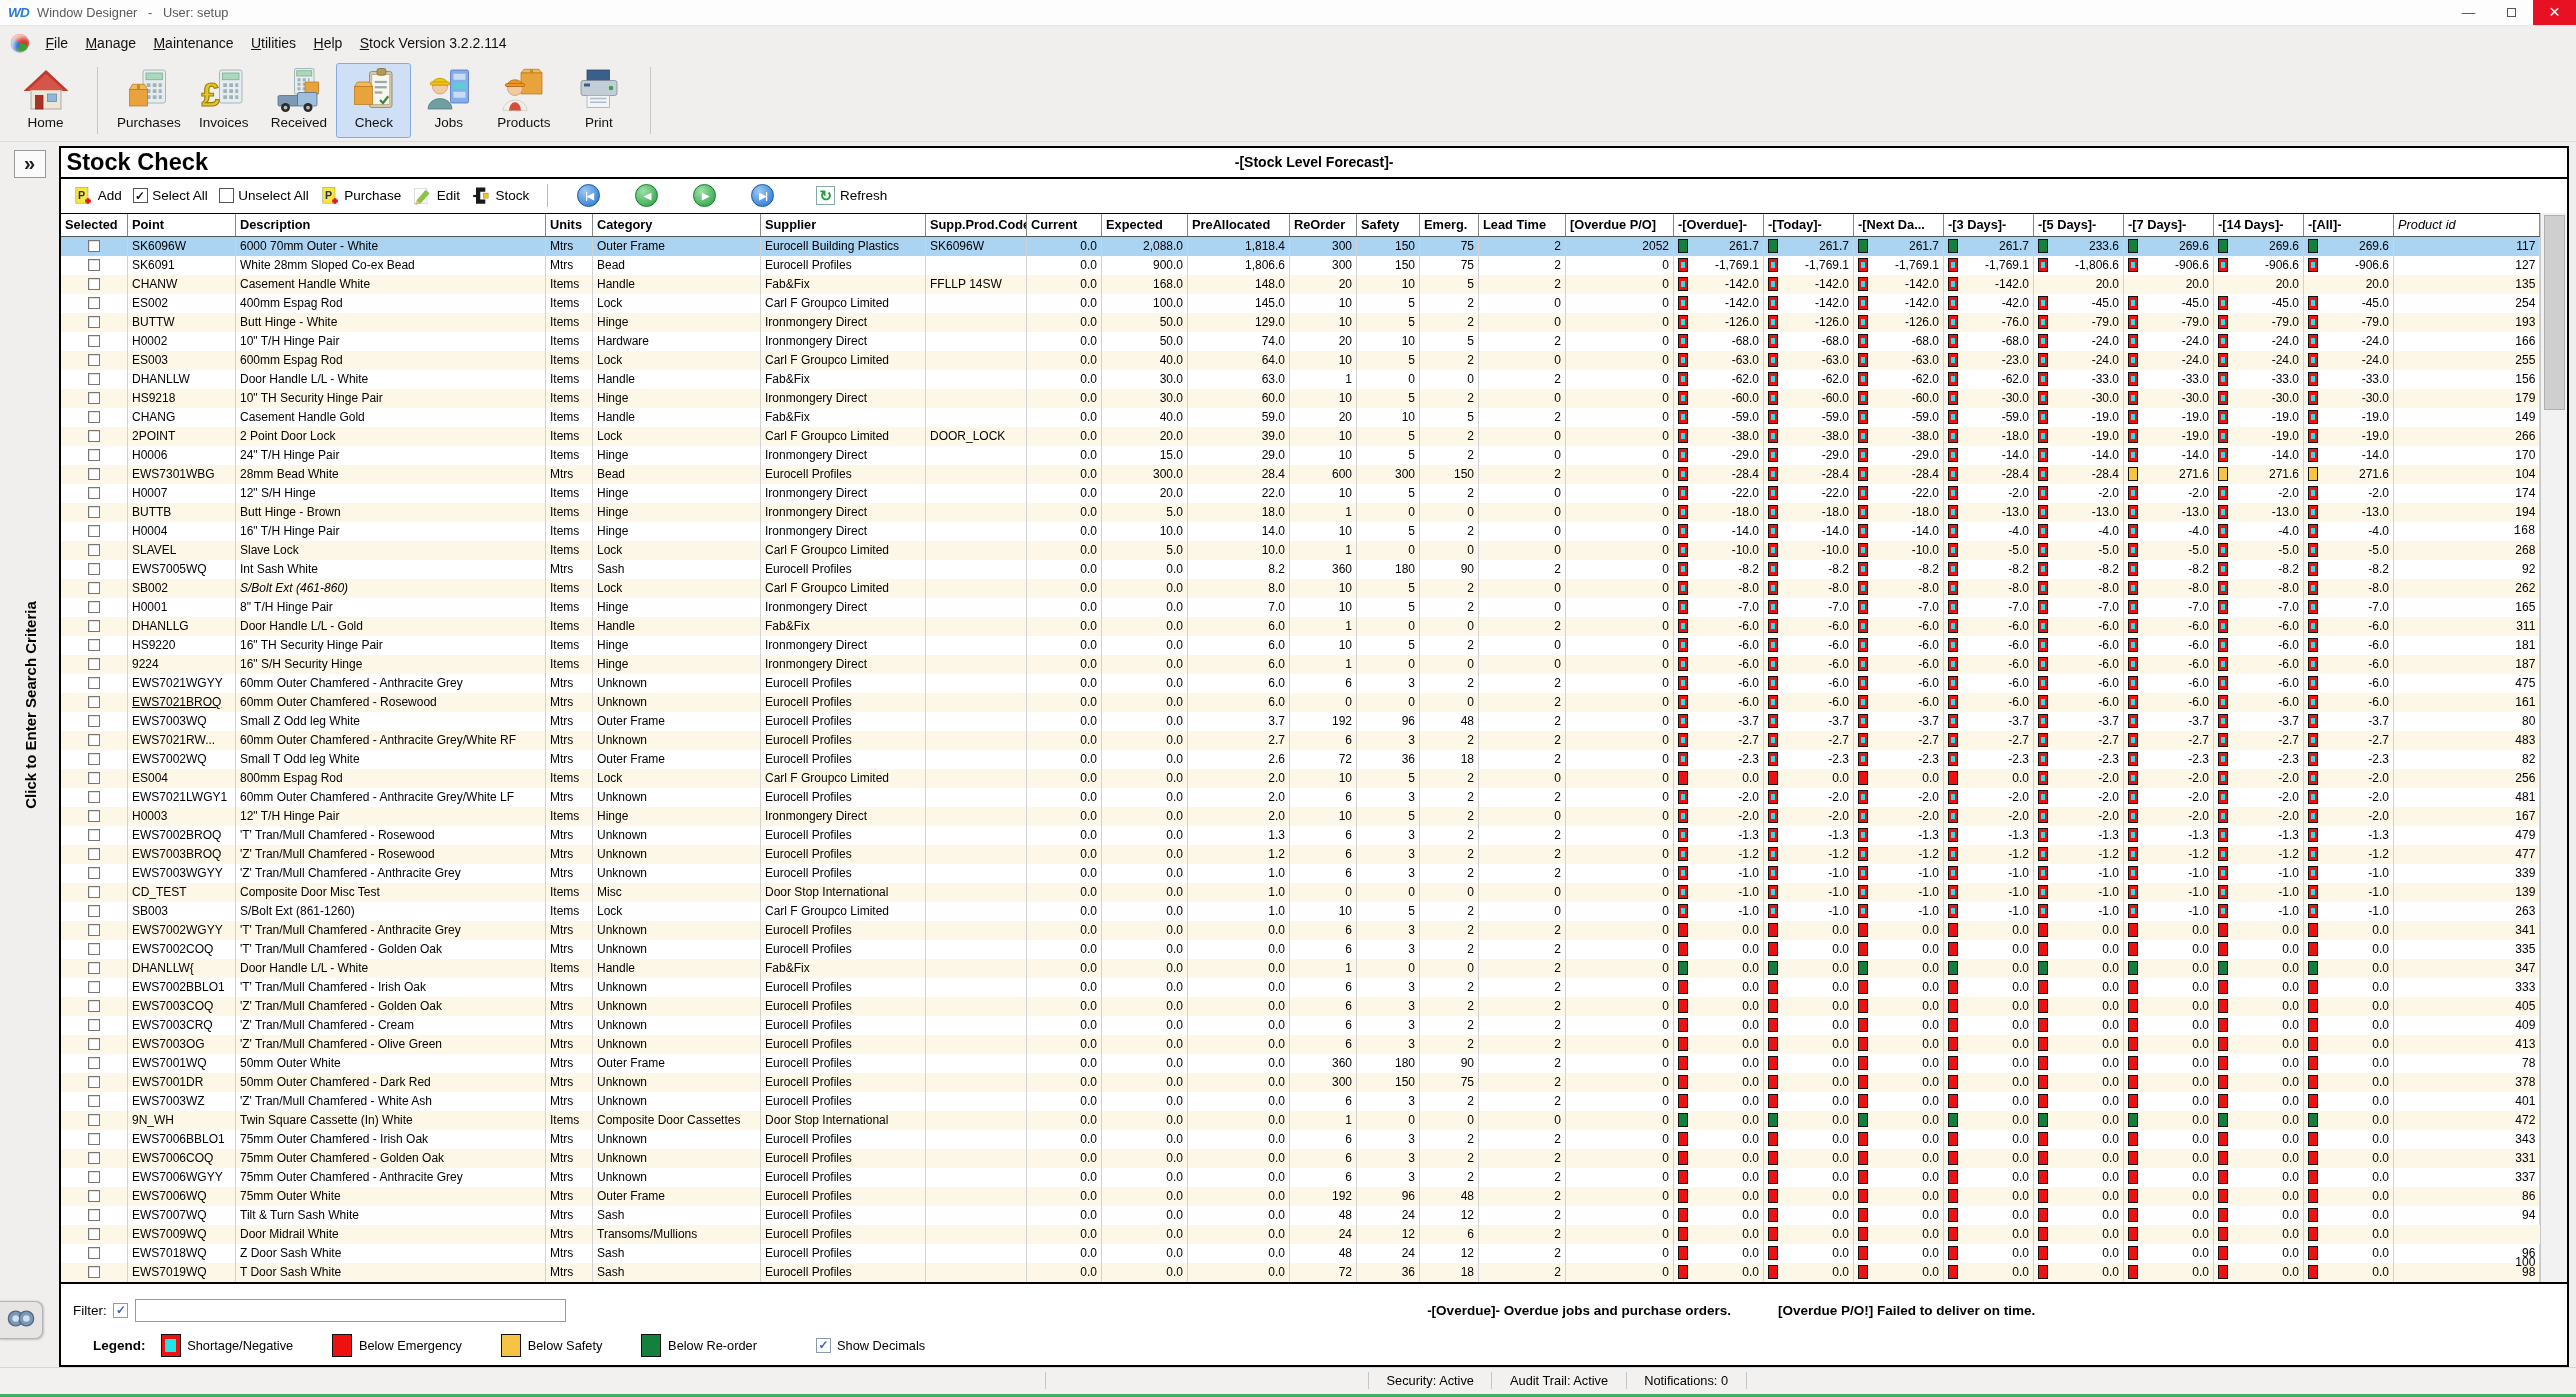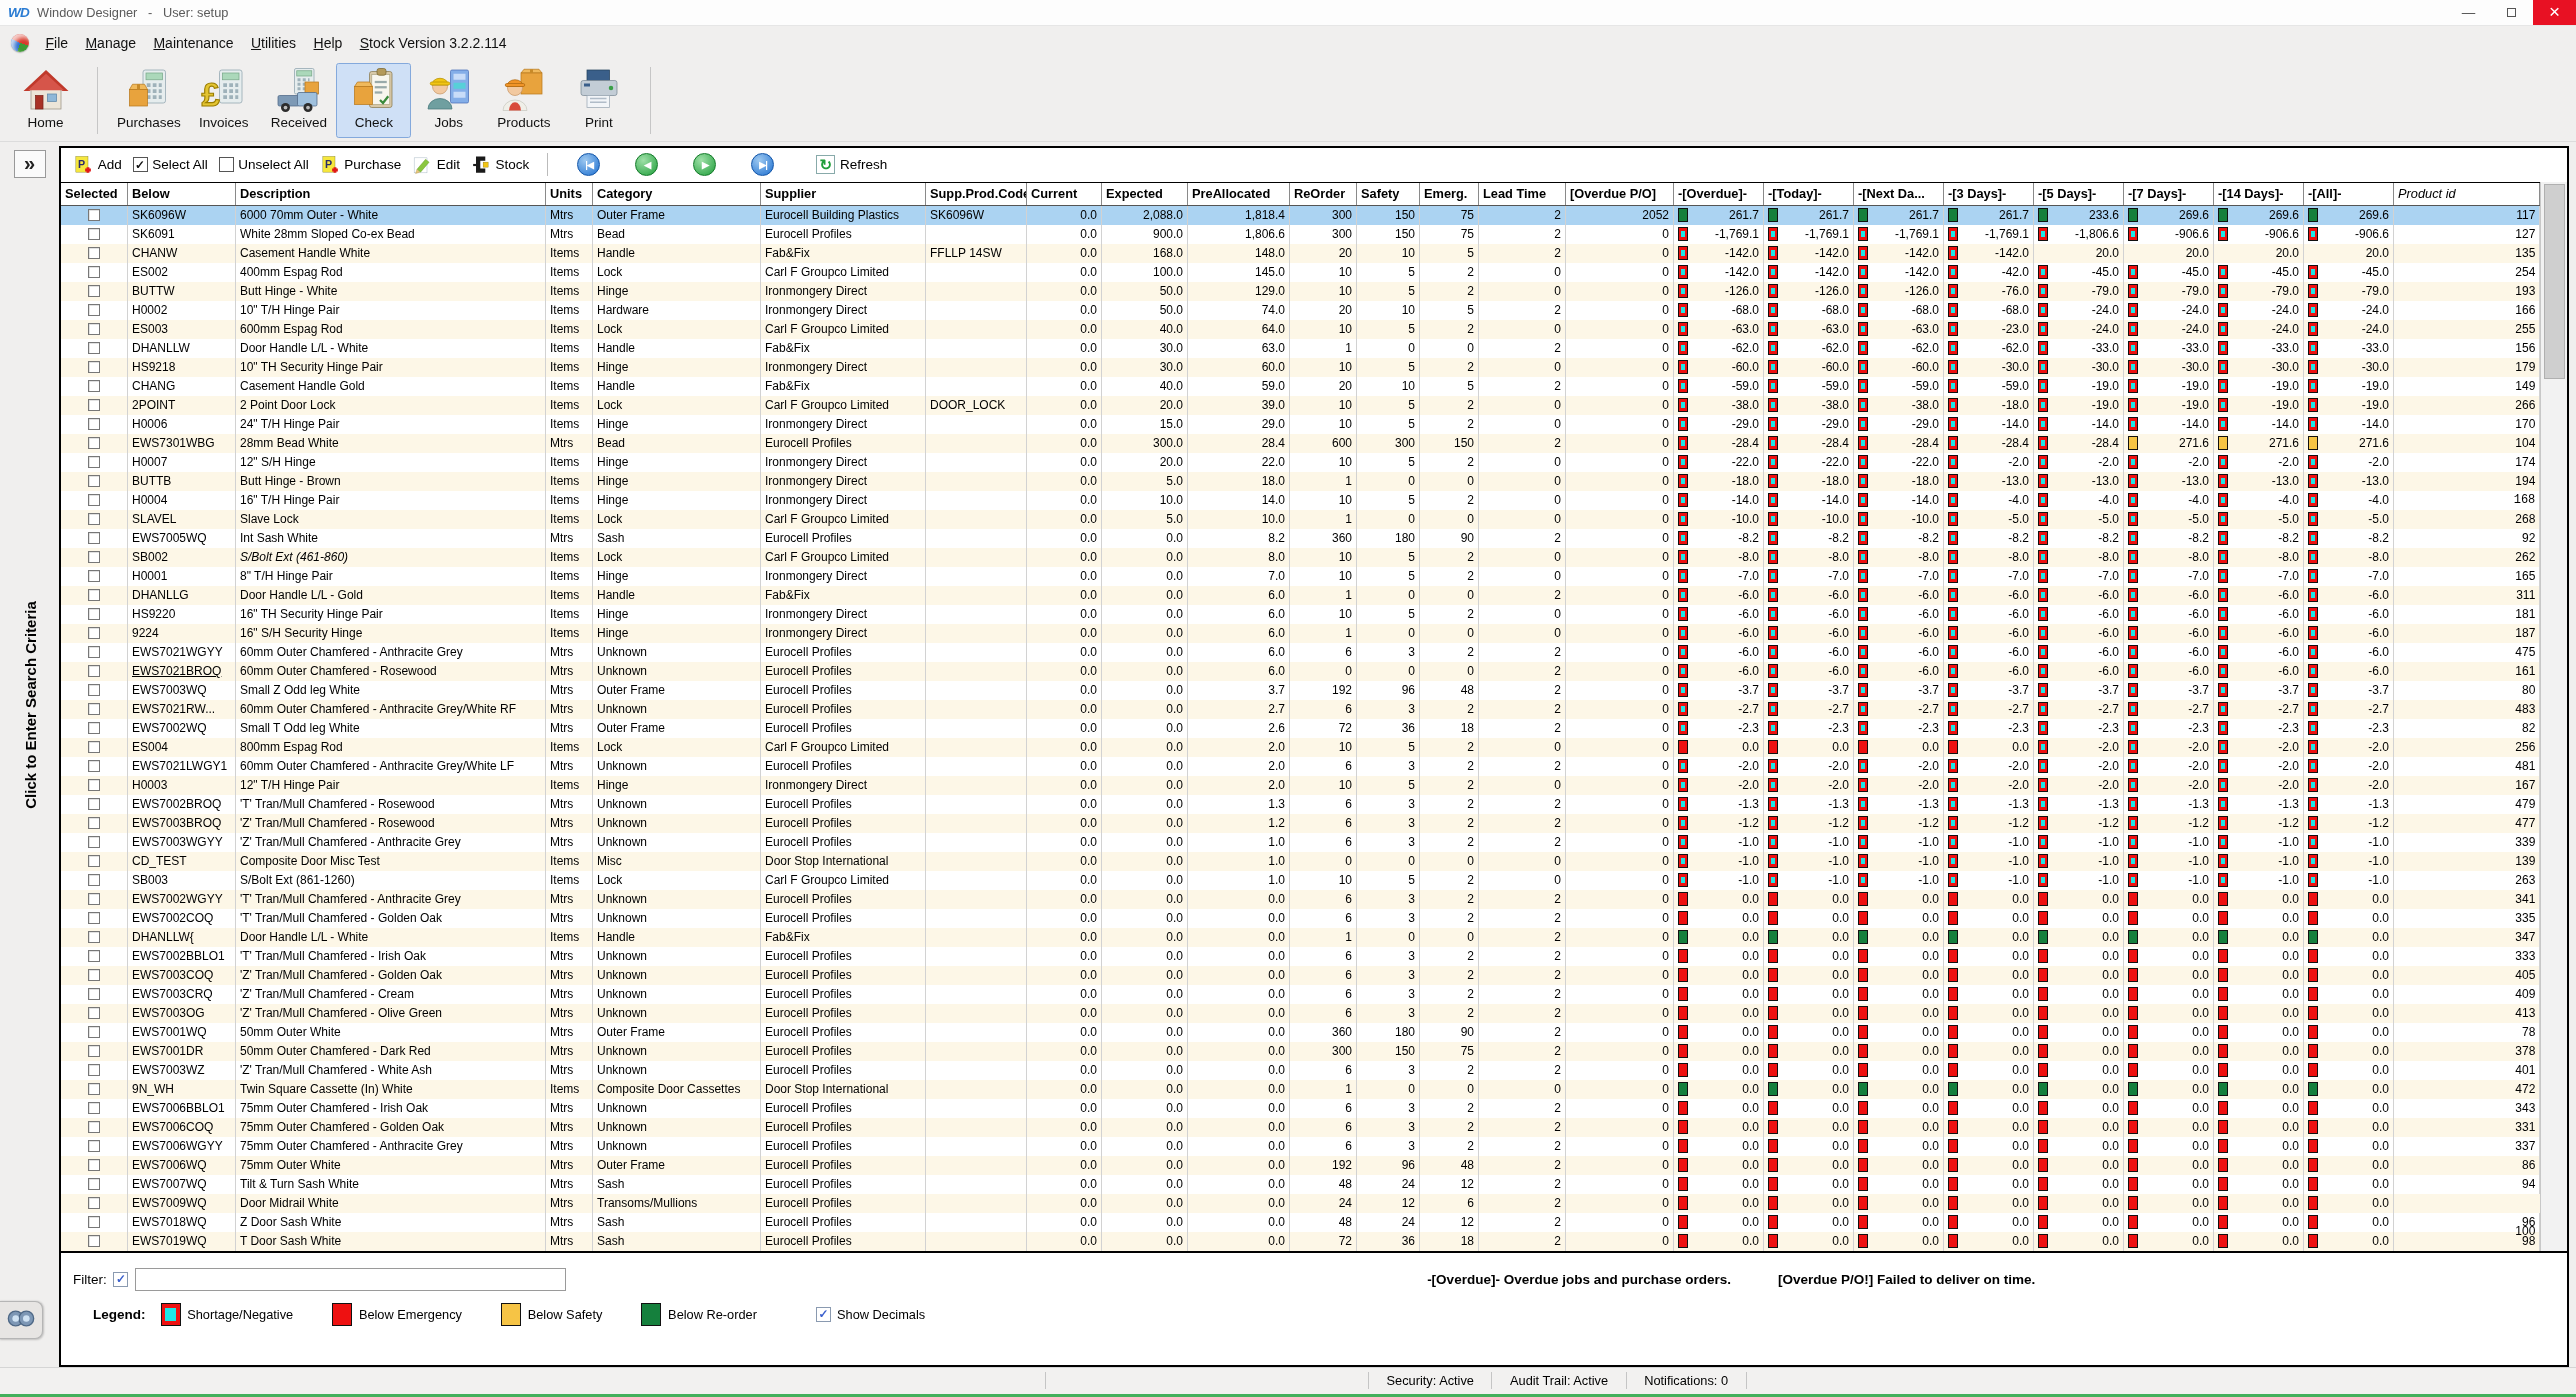--- a/index.html
+++ b/index.html
@@ -280,20 +280,24 @@
             <circle cx="13" cy="14" r="11" fill="#7d97b5" stroke="#4d6785" stroke-width="2"></circle>
             <circle cx="29" cy="14" r="11" fill="#7d97b5" stroke="#4d6785" stroke-width="2"></circle>
             <circle cx="13" cy="14" r="5" fill="#cfe2f3"></circle>
             <circle cx="29" cy="14" r="5" fill="#cfe2f3"></circle>
           </svg>
       </span>
     </div>
   </div>
 
   <div class="panel">
+    <div class="pagehead">
+      <span class="ptitle">Stock Check</span>
+      <span class="psub">-[Stock Level Forecast]-</span>
+    </div>
 
     <div class="actionbar">
       <div class="abitem">
         <span class="abico">
             <svg viewBox="0 0 56 56" style="font-size:20px">
               <rect x="8" y="4" width="34" height="44" fill="#f6e73e" stroke="#6a6a10"></rect>
               <text x="14" y="37" font-size="30" font-weight="bold" fill="#2a2a6a">P</text>
               <path d="M42 34 v16 M34 42 h16" stroke="#e01818" stroke-width="8"></path>
             </svg>
           </span>
@@ -353,21 +357,21 @@
       <div class="abitem refitem">
         <span class="refico">↻</span>
         <span>Refresh</span>
       </div>
     </div>
 
     <div class="gridwrap">
       <div class="grid">
         <div class="gh" id="ghead">
             <div class="hc" style="width: 67px;">Selected</div>
-            <div class="hc" style="width: 108px;">Below</div>
+            <div class="hc" style="width: 108px;">Point</div>
             <div class="hc" style="width: 310px;">Description</div>
             <div class="hc" style="width: 47px;">Units</div>
             <div class="hc" style="width: 168px;">Category</div>
             <div class="hc" style="width: 165px;">Supplier</div>
             <div class="hc" style="width: 101px;">Supp.Prod.Code</div>
             <div class="hc" style="width: 75px;">Current</div>
             <div class="hc" style="width: 86px;">Expected</div>
             <div class="hc" style="width: 102px;">PreAllocated</div>
             <div class="hc" style="width: 67px;">ReOrder</div>
             <div class="hc" style="width: 63px;">Safety</div>

